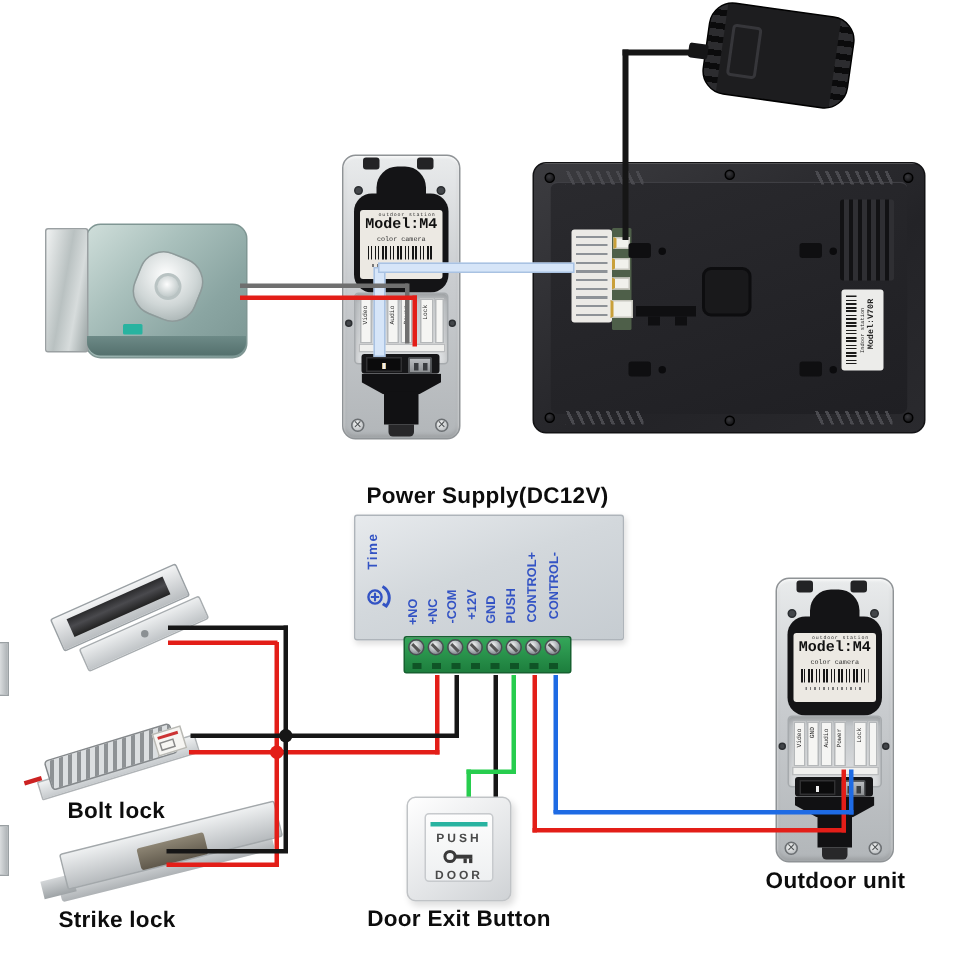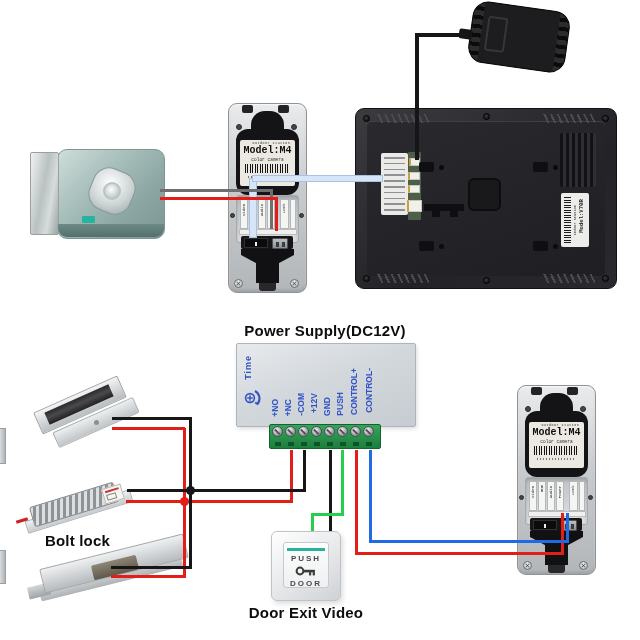--- a/index.html
+++ b/index.html
@@ -449,14 +449,16 @@
   <span class="w w-green" style="left:311px;top:513px;width:3px;height:22px;"></span>
 
   <span class="w w-red" style="left:355px;top:450px;width:3px;height:105px;"></span>
   <span class="w w-red" style="left:355px;top:552px;width:209px;height:3px;"></span>
   <span class="w w-red" style="left:561px;top:513px;width:3px;height:42px;"></span>
   <span class="w w-blue" style="left:369px;top:450px;width:3px;height:92px;"></span>
   <span class="w w-blue" style="left:369px;top:540px;width:200px;height:3px;"></span>
   <span class="w w-blue" style="left:566px;top:513px;width:3px;height:30px;"></span>
 
   <div class="caption" style="left:20px;top:532px;width:115px;">Bolt lock</div>
-  <div class="caption" style="left:236px;top:604px;width:140px;">Door Exit Video</div>
+  <div class="caption" style="left:18px;top:605px;width:120px;">Strike lock</div>
+  <div class="caption" style="left:236px;top:604px;width:140px;">Door Exit Button</div>
+  <div class="caption" style="left:497px;top:579px;width:120px;">Outdoor unit</div>
 </div>
 
 </body></html>

